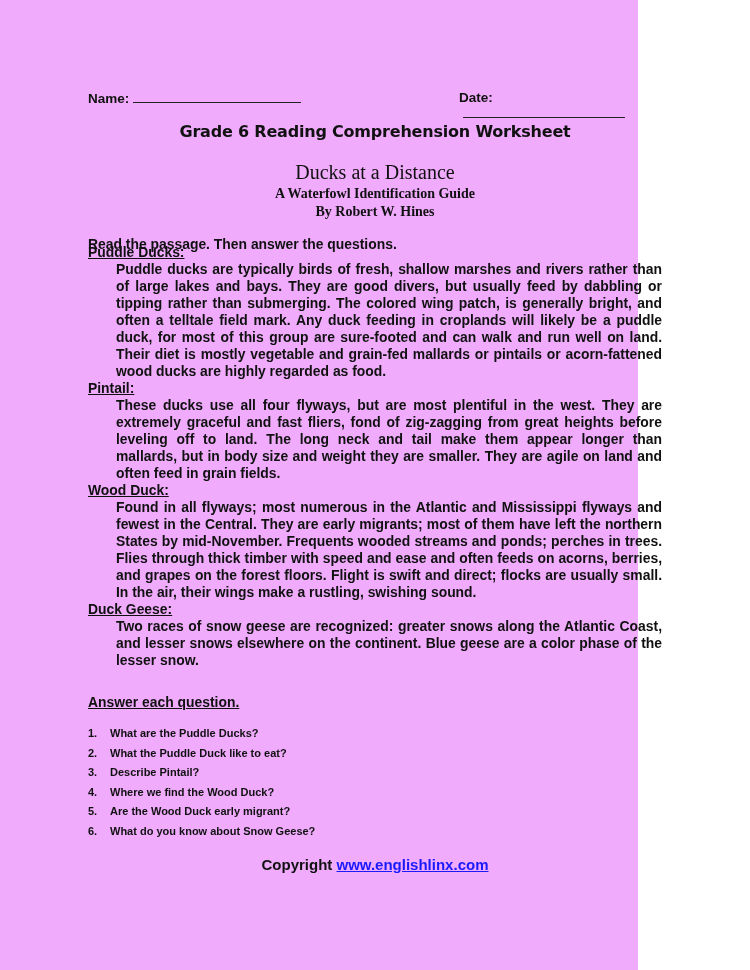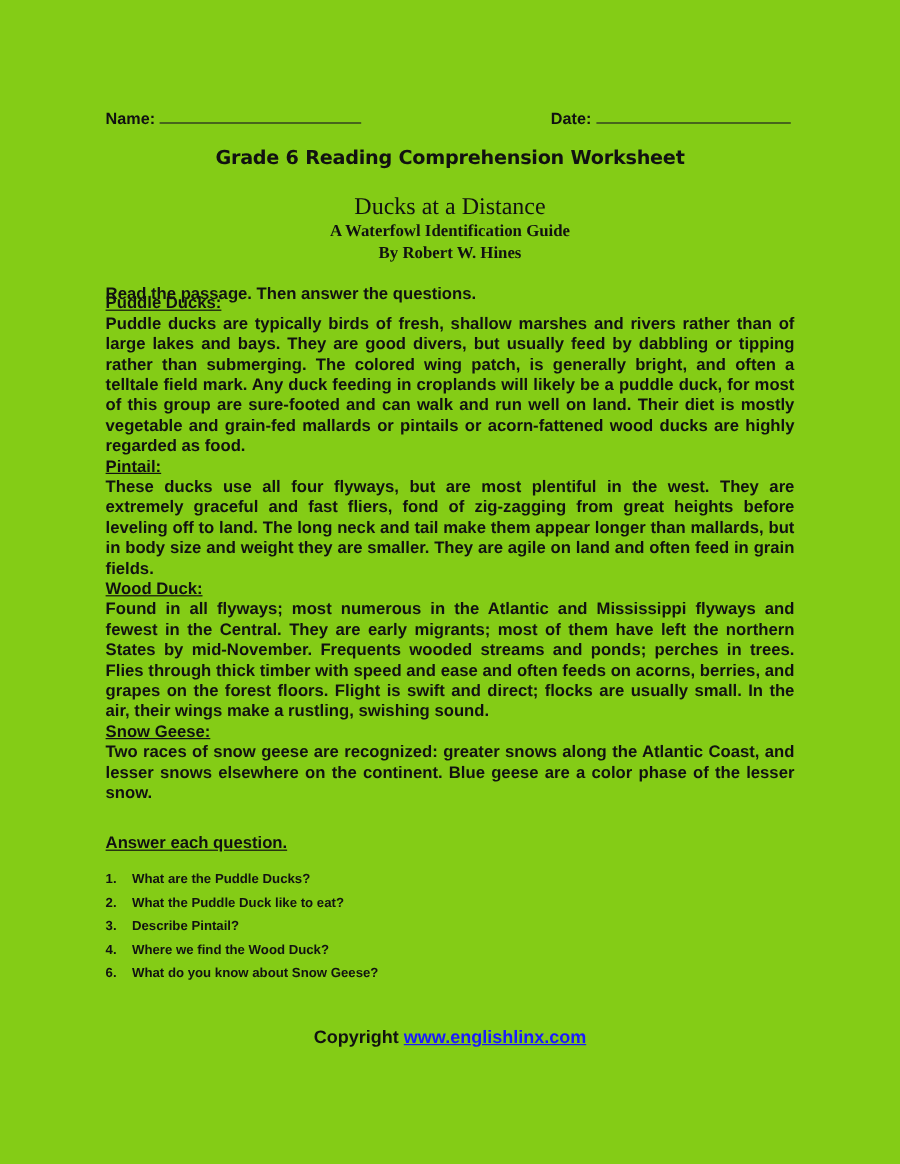--- a/index.html
+++ b/index.html
@@ -1,17 +1,17 @@
 <!DOCTYPE html>
 <html><head>
 <meta charset="utf-8">
 <style>
   html, body { margin: 0; padding: 0; background: #ffffff; }
   body { width: 750px; height: 970px; position: relative; overflow: hidden; color: #111; }
-  .page { position: absolute; left: 0; top: 0; width: 750px; height: 970px; background: #84cc16; }
+  .page { position: absolute; left: 0; top: 0; width: 638px; height: 970px; background: #f0abfc; }
 
   .namedate { position: absolute; top: 90px; font-family: "Liberation Sans", sans-serif; font-weight: bold; font-size: 13.5px; }
   .name-row { left: 88px; }
   .date-row { left: 459px; }
   .blank { display: inline-block; border-bottom: 1px solid #222; height: 12px; vertical-align: baseline; margin-left: 4px; }
   .name-row .blank { width: 168px; }
   .date-row .blank { width: 162px; }
 
   .ws-title { position: absolute; top: 122px; left: 0; width: 750px; text-align: center;
     font-family: "DejaVu Sans", sans-serif; font-weight: bold; font-size: 16px; letter-spacing: -0.2px; }
@@ -20,21 +20,21 @@
   .subtitle { position: absolute; left: 0; width: 750px; text-align: center;
     font-family: "Liberation Serif", serif; font-weight: bold; font-size: 14px; }
   .sub1 { top: 186px; }
   .sub2 { top: 204px; }
 
   .body-text { position: absolute; left: 88px; width: 574px; font-family: "Liberation Sans", sans-serif;
     font-weight: bold; font-size: 13.9px; line-height: 17px; }
   .instruction { top: 236px; }
   .section { margin: 0; }
   .heading { text-decoration: underline; display: block; }
-  .para { text-align: justify; display: block; }
+  .para { text-align: justify; display: block; margin-left: 28px; }
   .passage { top: 244px; }
   .answer-heading { top: 694px; text-decoration: underline; }
 
   .questions { position: absolute; left: 88px; top: 724px; margin: 0; padding: 0; list-style: none;
     font-family: "Liberation Sans", sans-serif; font-weight: bold; font-size: 11px; }
   .questions li { height: 19.5px; line-height: 19.5px; }
   .qnum { display: inline-block; width: 22px; }
 
   .copyright { position: absolute; top: 856px; left: 0; width: 750px; text-align: center;
     font-family: "Liberation Sans", sans-serif; font-weight: bold; font-size: 15px; }
@@ -66,32 +66,33 @@
     </div>
     <div class="section">
       <span class="heading">Pintail:</span>
       <span class="para">These ducks use all four flyways, but are most plentiful in the west. They are extremely graceful and fast fliers, fond of zig-zagging from great heights before leveling off to land. The long neck and tail make them appear longer than mallards, but in body size and weight they are smaller. They are agile on land and often feed in grain fields.</span>
     </div>
     <div class="section">
       <span class="heading">Wood Duck:</span>
       <span class="para">Found in all flyways; most numerous in the Atlantic and Mississippi flyways and fewest in the Central. They are early migrants; most of them have left the northern States by mid-November. Frequents wooded streams and ponds; perches in trees. Flies through thick timber with speed and ease and often feeds on acorns, berries, and grapes on the forest floors. Flight is swift and direct; flocks are usually small. In the air, their wings make a rustling, swishing sound.</span>
     </div>
     <div class="section">
-      <span class="heading">Snow Geese:</span>
+      <span class="heading">Duck Geese:</span>
       <span class="para">Two races of snow geese are recognized: greater snows along the Atlantic Coast, and lesser snows elsewhere on the continent. Blue geese are a color phase of the lesser snow.</span>
     </div>
   </div>
 
   <div class="body-text answer-heading">Answer each question.</div>
 
   <ol class="questions">
     <li><span class="qnum">1.</span><span>What are the Puddle Ducks?</span></li>
     <li><span class="qnum">2.</span><span>What the Puddle Duck like to eat?</span></li>
     <li><span class="qnum">3.</span><span>Describe Pintail?</span></li>
     <li><span class="qnum">4.</span><span>Where we find the Wood Duck?</span></li>
+    <li><span class="qnum">5.</span><span>Are the Wood Duck early migrant?</span></li>
     <li><span class="qnum">6.</span><span>What do you know about Snow Geese?</span></li>
   </ol>
 
   <div class="copyright">
     <span>Copyright</span>
     <a style="color: rgb(26, 26, 255);">www.englishlinx.com</a>
   </div>
 
 </div>
 

